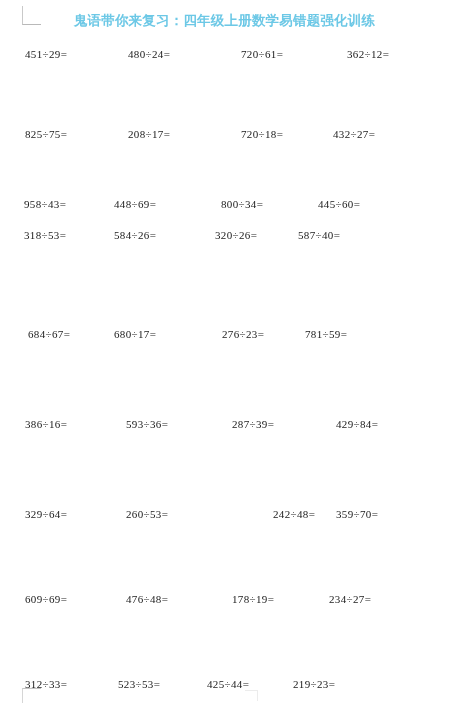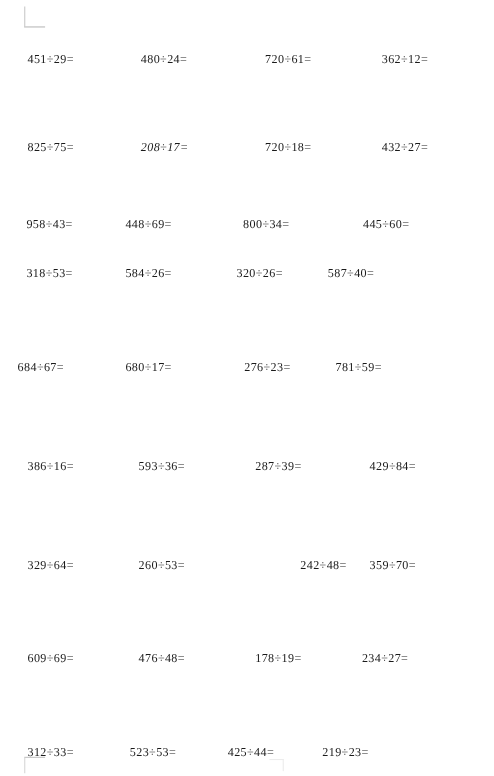--- a/index.html
+++ b/index.html
@@ -80,48 +80,49 @@
 </style>
 </head>
 <body>
 
 <div id="page">
 
   <div class="corner tl"></div>
   <div class="corner bl"></div>
   <div class="corner bc"></div>
 
+  <div id="title">鬼语带你来复习：四年级上册数学易错题强化训练</div>
 
   <div id="problem-grid">
       <div class="row" style="top: 48px;">
         <div class="cell" style="left: 25px;">451÷29=</div>
         <div class="cell" style="left: 128px;">480÷24=</div>
         <div class="cell" style="left: 241px;">720÷61=</div>
         <div class="cell" style="left: 347px; text-align: right;">362÷12=</div>
       </div>
       <div class="row" style="top: 128px;">
         <div class="cell" style="left: 25px;">825÷75=</div>
-        <div class="cell" style="left: 128px; font-style: italic;">208÷17=</div>
+        <div class="cell" style="left: 128px;">208÷17=</div>
         <div class="cell" style="left: 241px;">720÷18=</div>
-        <div class="cell" style="left: 347px;">432÷27=</div>
+        <div class="cell" style="left: 333px;">432÷27=</div>
       </div>
       <div class="row" style="top: 198px;">
         <div class="cell" style="left: 24px;">958÷43=</div>
         <div class="cell" style="left: 114px;">448÷69=</div>
         <div class="cell" style="left: 221px;">800÷34=</div>
-        <div class="cell" style="left: 318px; margin-left: 12px;">445÷60=</div>
+        <div class="cell" style="left: 318px;">445÷60=</div>
       </div>
-      <div class="row" style="top: 243px; text-align: right;">
+      <div class="row" style="top: 229px; text-align: right;">
         <div class="cell" style="left: 24px;">318÷53=</div>
         <div class="cell" style="left: 114px;">584÷26=</div>
         <div class="cell" style="left: 215px;">320÷26=</div>
         <div class="cell" style="left: 298px;">587÷40=</div>
       </div>
       <div class="row" style="top: 328px;">
-        <div class="cell" style="left: 16px;">684÷67=</div>
+        <div class="cell" style="left: 28px;">684÷67=</div>
         <div class="cell" style="left: 114px;">680÷17=</div>
         <div class="cell" style="left: 222px;">276÷23=</div>
         <div class="cell" style="left: 305px;">781÷59=</div>
       </div>
       <div class="row" style="top: 418px;">
         <div class="cell" style="left: 25px; text-align: right;">386÷16=</div>
         <div class="cell" style="left: 126px;">593÷36=</div>
         <div class="cell" style="left: 232px;">287÷39=</div>
         <div class="cell" style="left: 336px;">429÷84=</div>
       </div>

